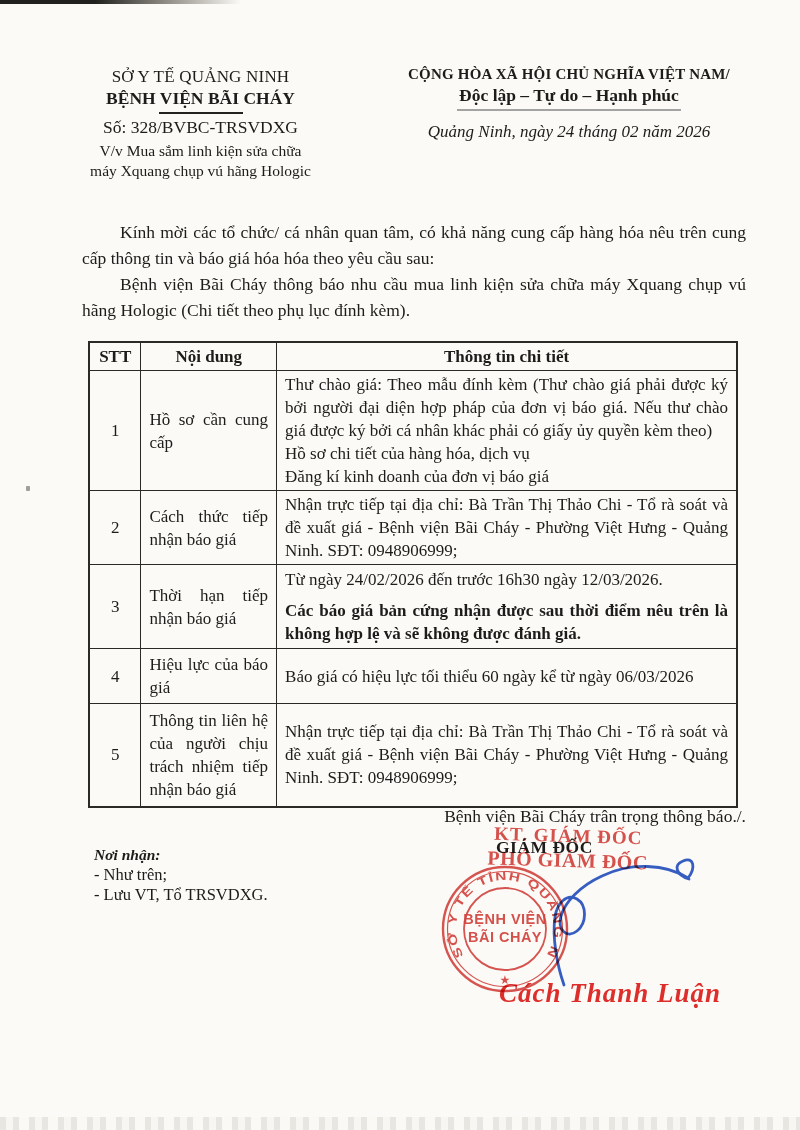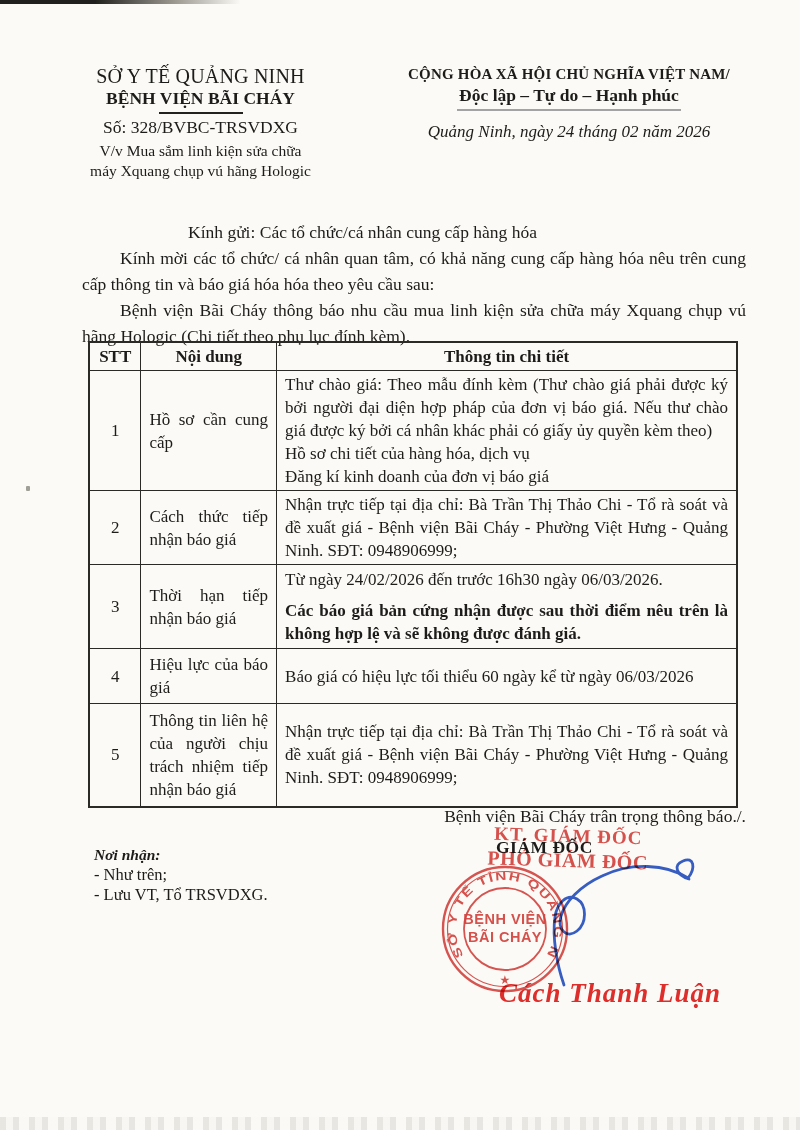--- a/index.html
+++ b/index.html
@@ -20,21 +20,21 @@
   }
   
   .artifact-top{position:absolute;left:0;top:0;width:280px;height:4px;
     background:linear-gradient(to right,#20201e 0 34%,#56544f 46%,#9a978f 62%,rgba(160,158,150,0) 86%);}
   .artifact-speck{position:absolute;left:26px;top:486px;width:4px;height:5px;background:#8a887f;border-radius:1px;opacity:.8;}
   .artifact-bottom{position:absolute;left:0;top:1117px;width:800px;height:13px;opacity:.5;
     background:repeating-linear-gradient(90deg,rgba(120,118,110,.30) 0 6px,rgba(190,188,180,.10) 6px 13px,rgba(100,98,92,.26) 13px 19px,rgba(205,203,196,.06) 19px 29px);
     filter:blur(.4px);}
   
   .hdr-left{position:absolute;left:78px;top:66px;width:245px;text-align:center;line-height:21px;}
-  .hdr-left .dept{font-size:20px;letter-spacing:.2px;text-align:center;}
+  .hdr-left .dept{font-size:17px;letter-spacing:.2px;text-align:center;}
   .hdr-left .org{font-size:17.5px;font-weight:bold;margin-top:1px;}
   .hdr-left .org-rule{width:84px;height:2px;background:#23221f;margin:3px auto 3px;}
   .hdr-left .doc-no{font-size:17.5px;}
   .hdr-left .subject{font-size:15.5px;width:222px;margin:3px auto 0;line-height:20px;}
   .hdr-right{position:absolute;left:368px;top:66px;width:402px;text-align:center;}
   .hdr-right .motto1{font-size:15px;font-weight:bold;letter-spacing:.2px;}
   .hdr-right .motto2{display:inline-block;font-size:17.5px;font-weight:bold;margin-top:2px;
     border-bottom:2px solid #a3a3a3;padding:0 2px 3px;}
   .hdr-right .dateline{font-size:17px;font-style:italic;margin-top:11px;}
   
@@ -87,21 +87,20 @@
   <div class="subject">V/v Mua sắm linh kiện sửa chữa máy Xquang chụp vú hãng Hologic</div>
 </div>
 
 <div class="hdr-right">
   <div class="motto1">CỘNG HÒA XÃ HỘI CHỦ NGHĨA VIỆT NAM/</div>
   <div><span class="motto2">Độc lập – Tự do – Hạnh phúc</span></div>
   <div class="dateline">Quảng Ninh, ngày 24 tháng 02 năm 2026</div>
 </div>
 
 <div class="doc-body">
-  <div class="salutation">Kính gửi: Các tổ chức/cá nhân cung cấp hàng hóa</div>
   <p class="par">Kính mời các tổ chức/ cá nhân quan tâm, có khả năng cung cấp hàng hóa nêu trên cung cấp thông tin và báo giá hóa hóa theo yêu cầu sau:</p>
   <p class="par">Bệnh viện Bãi Cháy thông báo nhu cầu mua linh kiện sửa chữa máy Xquang chụp vú hãng Hologic (Chi tiết theo phụ lục đính kèm).</p>
 </div>
 
 <table class="quote">
   <colgroup>
     <col style="width:52px">
       <col style="width:136px">
       <col style="width:462px">
   </colgroup>
@@ -126,21 +125,21 @@
       <td class="c-stt">2</td>
       <td class="c-topic">Cách thức tiếp nhận báo giá</td>
       <td class="c-detail">
         <p class="cp">Nhận trực tiếp tại địa chỉ: Bà Trần Thị Thảo Chi - Tổ rà soát và đề xuất giá - Bệnh viện Bãi Cháy - Phường Việt Hưng - Quảng Ninh. SĐT: 0948906999;</p>
       </td>
     </tr>
     <tr class="r3">
       <td class="c-stt">3</td>
       <td class="c-topic">Thời hạn tiếp nhận báo giá</td>
       <td class="c-detail">
-        <p class="cp">Từ ngày 24/02/2026 đến trước 16h30 ngày 06/03/2026.</p>
+        <p class="cp">Từ ngày 24/02/2026 đến trước 16h30 ngày 12/03/2026.</p>
         <p class="cp gap">Các báo giá bản cứng nhận được sau thời điểm nêu trên là không hợp lệ và sẽ không được đánh giá.</p>
       </td>
     </tr>
     <tr class="r4">
       <td class="c-stt">4</td>
       <td class="c-topic">Hiệu lực của báo giá</td>
       <td class="c-detail">
         <p class="cp">Báo giá có hiệu lực tối thiểu 60 ngày kể từ ngày 06/03/2026</p>
       </td>
     </tr>

